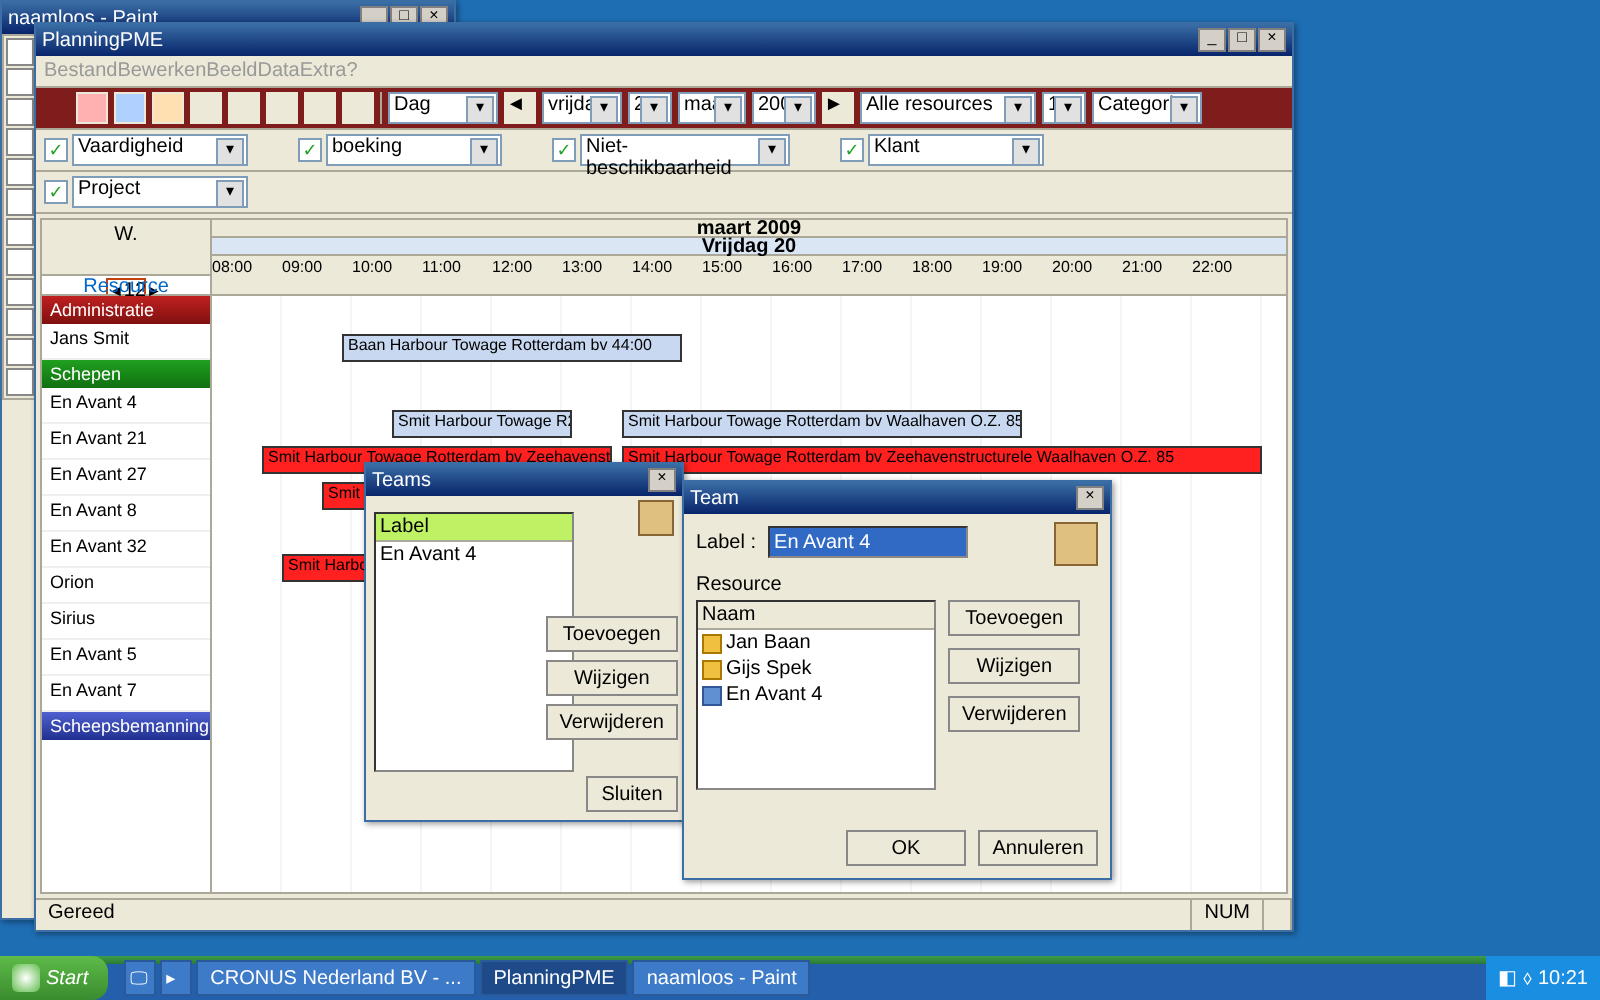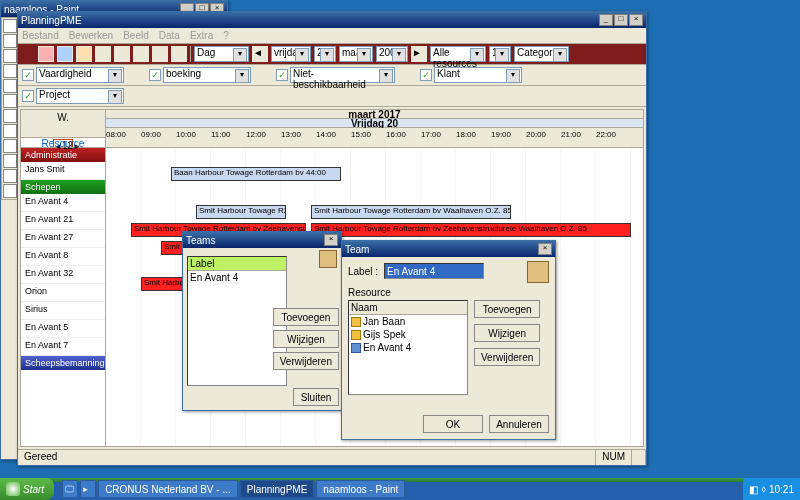--- a/index.html
+++ b/index.html
@@ -2,21 +2,21 @@
 <html><head>
 <meta charset="utf-8">
 <style>
   * { box-sizing: border-box; font-family: Tahoma, sans-serif; font-size: 10px; }
   body { margin:0; width:800px; height:500px; background:#1e6eb4; overflow:hidden; position:relative; }
   .win { position:absolute; border:1px solid #3a6ea5; background:#ece9d8; box-shadow:1px 1px 3px rgba(0,0,0,.4); }
   .titlebar { height:16px; background:linear-gradient(#3a6ea5,#08246b); color:#fff; display:flex; align-items:center; padding:0 3px; font-size:10px; }
   .titlebar .t { flex:1; }
   .winbtns { display:flex; gap:1px; }
   .winbtn { width:14px; height:12px; background:#d4d0c8; border:1px solid #808080; font-size:8px; line-height:8px; text-align:center; color:#000; }
-  .menubar { background:#ece9d8; padding:2px 4px; display:flex; gap:10px; color:#999; font-size:10px; border-bottom:1px solid #aca899; }
+  .menubar { background:#ece9d8; padding:2px 4px; display:flex; gap:0; color:#999; font-size:10px; border-bottom:1px solid #aca899; }
   .toolbar { background:#7f1d1d; padding:2px 20px; display:flex; align-items:center; gap:3px; flex-wrap:wrap; border-bottom:1px solid #aca899; }
   .tbtn { width:16px; height:16px; background:#ece9d8; border:1px solid #ece9d8; display:inline-block; }
   .combo { height:16px; border:1px solid #7f9db9; background:#fff; padding:0 14px 0 2px; position:relative; }
   .combo::after { content:"▾"; position:absolute; right:1px; top:1px; width:12px; height:12px; background:#e1e1e1; border:1px solid #7f9db9; font-size:8px; text-align:center; line-height:10px; }
   .chk { width:12px; height:12px; border:1px solid #7f9db9; background:#fff; display:inline-block; vertical-align:middle; text-align:center; font-size:9px; line-height:10px; color:#21a121; }
   .filterrow { display:flex; gap:5px; padding:2px 4px; background:#ece9d8; border-bottom:1px solid #aca899; }
   .filtercell { display:flex; align-items:center; gap:2px; }
   .schedule { position:relative; background:#fff; border:1px solid #aca899; margin:2px; }
   .schedhdr { background:#ece9d8; text-align:center; border-bottom:1px solid #aca899; font-size:10px; font-weight:bold; }
   .rescol { width:85px; border-right:1px solid #aca899; }
@@ -97,21 +97,21 @@
     <span class="tbtn"></span>
     <span class="tbtn"></span>
     <span style="width:1px;height:16px;background:#aca899"></span>
     <div class="combo" style="width:55px"><span>Dag</span></div>
     <span class="tbtn">◄</span>
     <div class="combo" style="width:40px"><span>vrijdag</span></div>
     <div class="combo" style="width:22px"><span>20</span></div>
     <div class="combo" style="width:34px"><span>maart</span></div>
     <div class="combo" style="width:32px"><span>2009</span></div>
     <span class="tbtn">►</span>
-    <div class="combo" style="width:56px"><span>Alle resources</span></div>
+    <div class="combo" style="width:88px"><span>Alle resources</span></div>
     <div class="combo" style="width:22px"><span>14</span></div>
     <div class="combo" style="width:55px"><span>Categorie</span></div>
   </div>
   <div class="filterrow">
     <div class="filtercell">
         <span class="chk">✓</span>
         <div class="combo" style="width:88px"><span>Vaardigheid</span></div>
       </div>
     <div class="filtercell" style="margin-left:20px">
         <span class="chk">✓</span>
@@ -127,21 +127,21 @@
       </div>
   </div>
   <div class="filterrow">
     <div class="filtercell">
         <span class="chk">✓</span>
         <div class="combo" style="width:88px"><span>Project</span></div>
       </div>
   </div>
 
   <div class="schedule" style="height:338px;position:relative">
-    <div class="schedhdr" style="position:absolute;left:85px;right:0;top:0;height:9px;line-height:9px">maart 2017</div>
+    <div class="schedhdr" style="position:absolute;left:85px;right:0;top:0;height:9px;line-height:9px">maart 2009</div>
     <div class="schedhdr" style="position:absolute;left:85px;right:0;top:9px;height:9px;line-height:9px;background:#dbe6f4">Vrijdag 20</div>
     <div class="timeruler">
       <span>08:00</span><span>09:00</span><span>10:00</span><span>11:00</span><span>12:00</span><span>13:00</span><span>14:00</span><span>15:00</span><span>16:00</span><span>17:00</span><span>18:00</span><span>19:00</span><span>20:00</span><span>21:00</span><span>22:00</span>
     </div>
     <div class="rescol" style="position:absolute;left:0;top:0;bottom:0">
       <div class="reshdr">
         <div><span>W.</span></div>
         <div style="border:1px solid #c2410c;width:20px;margin:16px auto;font-size:8px">◄<span>12</span>►</div>
       </div>
       <div style="height:10px;text-align:center;color:#0066cc;border-bottom:1px solid #aca899">Resource</div>

